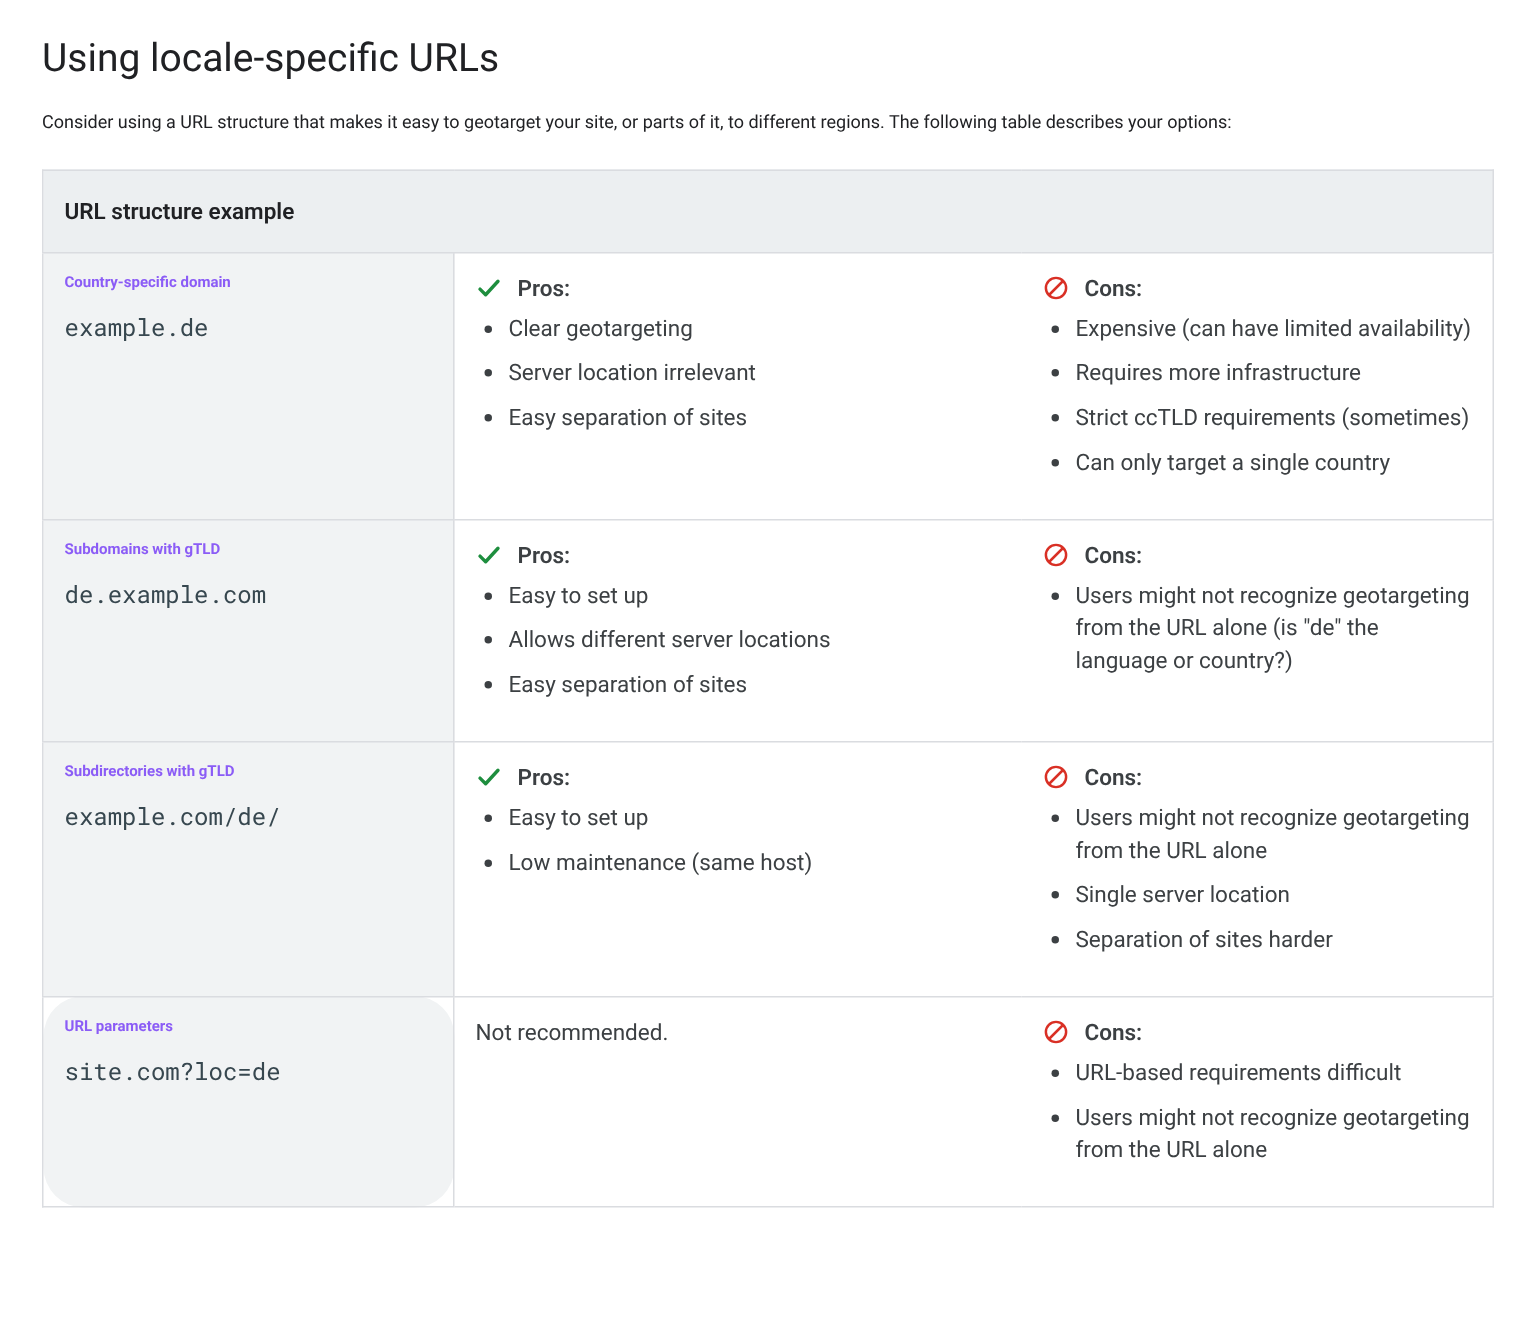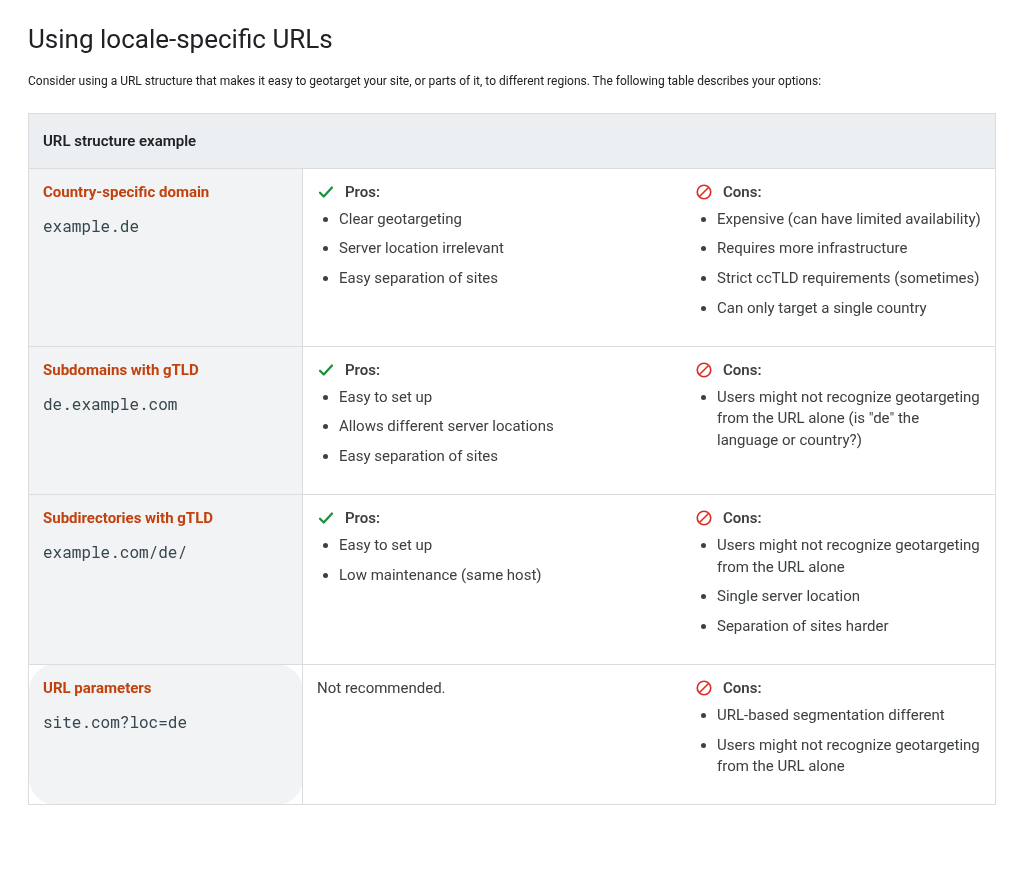--- a/index.html
+++ b/index.html
@@ -50,23 +50,23 @@
   td.optcell {
     background: #f1f3f4;
     width: 245px;
     border-right: 1px solid #dadce0;
   }
   td.proscell {
     width: 350px;
   }
   .opt-name {
     font-weight: 700;
-    color: #c2410c;
+    color: #8b5cf6;
     margin-bottom: 14px;
-    font-size: 15px;
+    font-size: 10px;
   }
   .opt-ex {
     font-family: "Roboto Mono", Menlo, Consolas, monospace;
     color: #37474f;
     font-size: 16px;
   }
   .label-row {
     display: flex;
     align-items: center;
     gap: 10px;
@@ -212,19 +212,19 @@
         </td>
         <td>
           <div class="label-row">
             <svg class="icon" viewBox="0 0 24 24" fill="none" stroke="#d93025" stroke-width="2.2">
               <circle cx="12" cy="12" r="9"></circle>
               <line x1="6" y1="18" x2="18" y2="6"></line>
             </svg>
             <span>Cons:</span>
           </div>
           <ul class="plist">
-            <li>URL-based segmentation different</li>
+            <li>URL-based requirements difficult</li>
             <li>Users might not recognize geotargeting from the URL alone</li>
           </ul>
         </td>
       </tr>
     </tbody>
 </table>
 
 </body></html>

